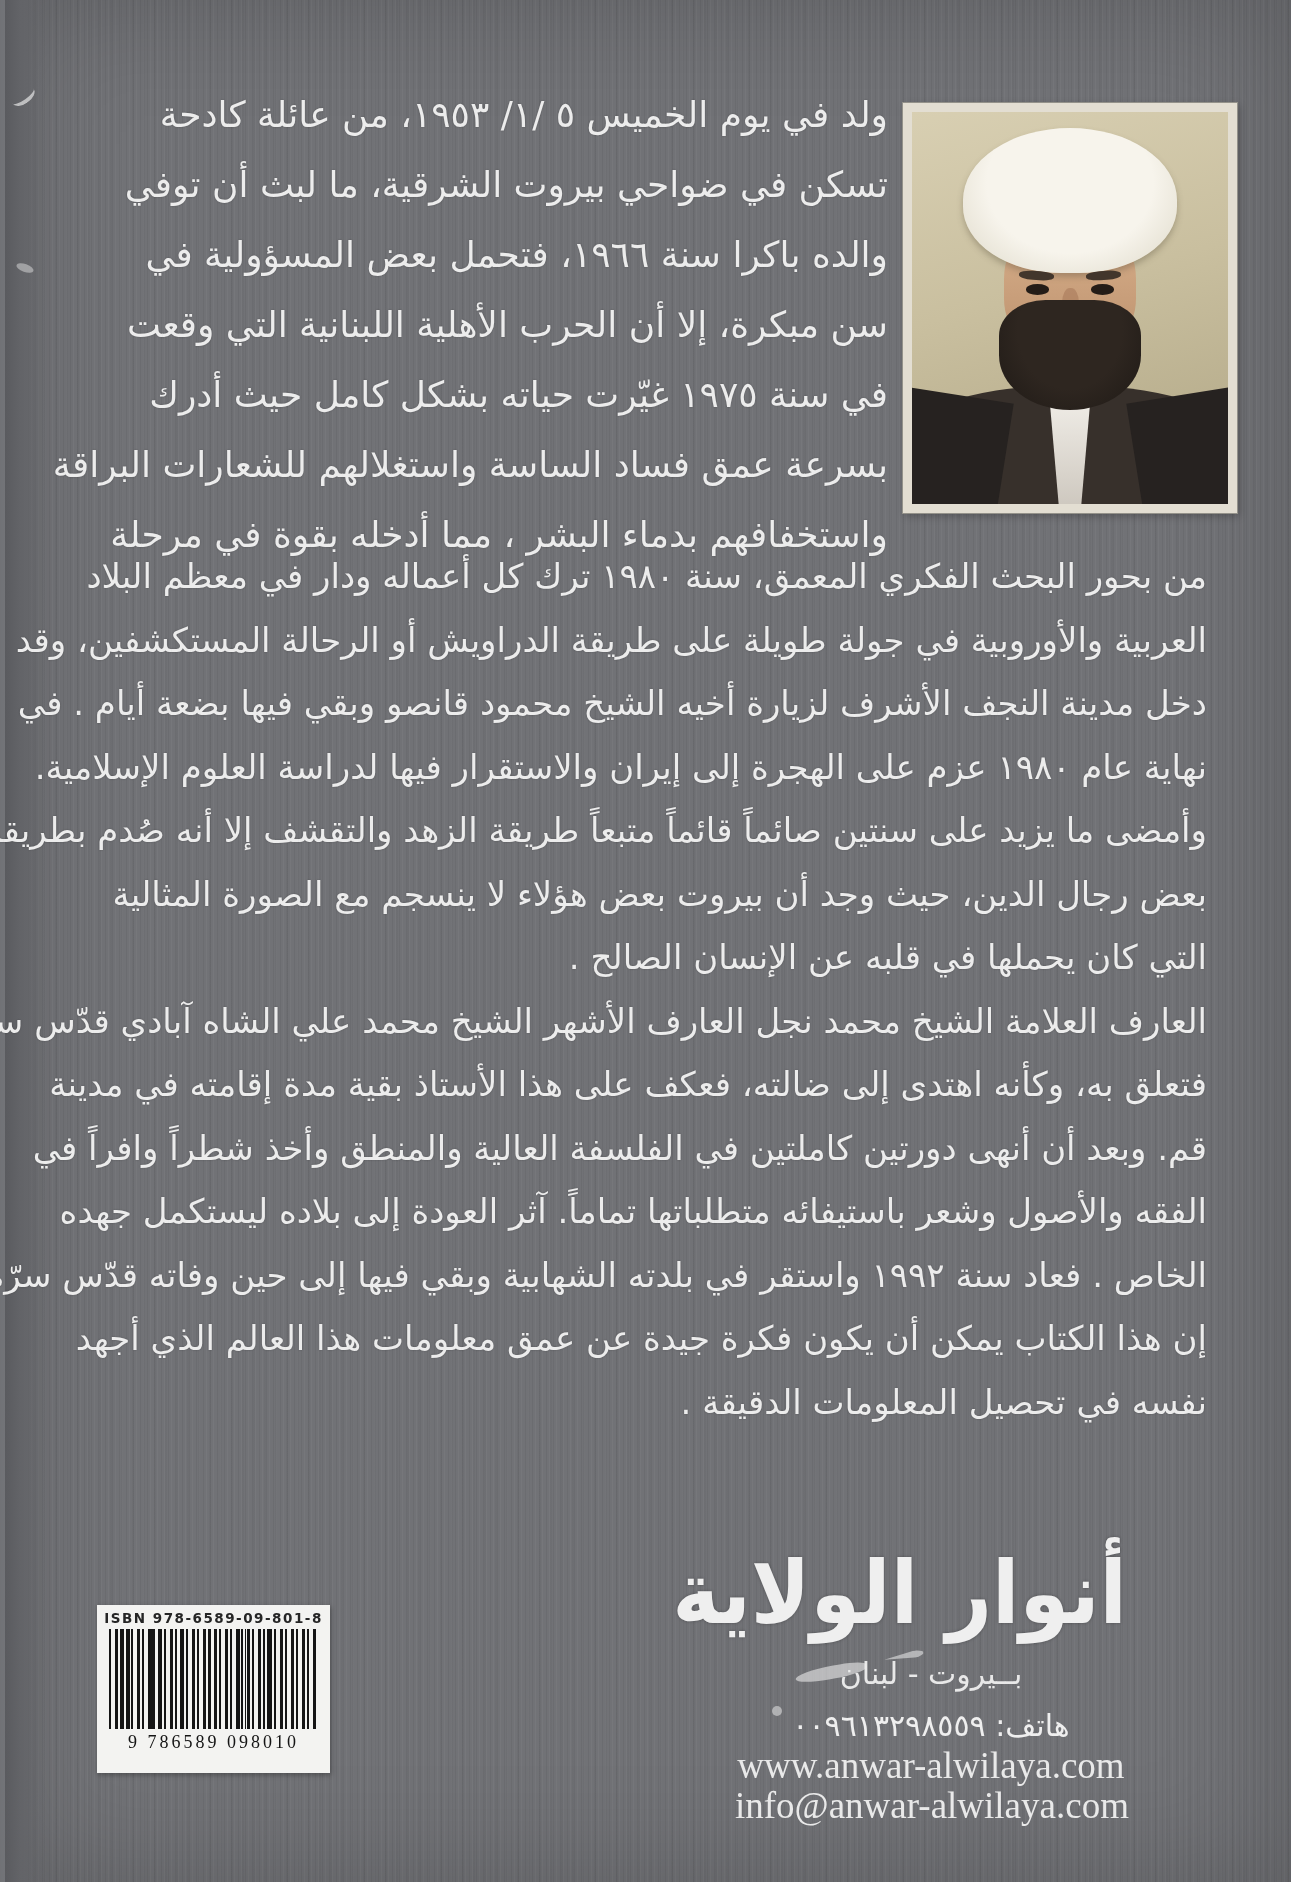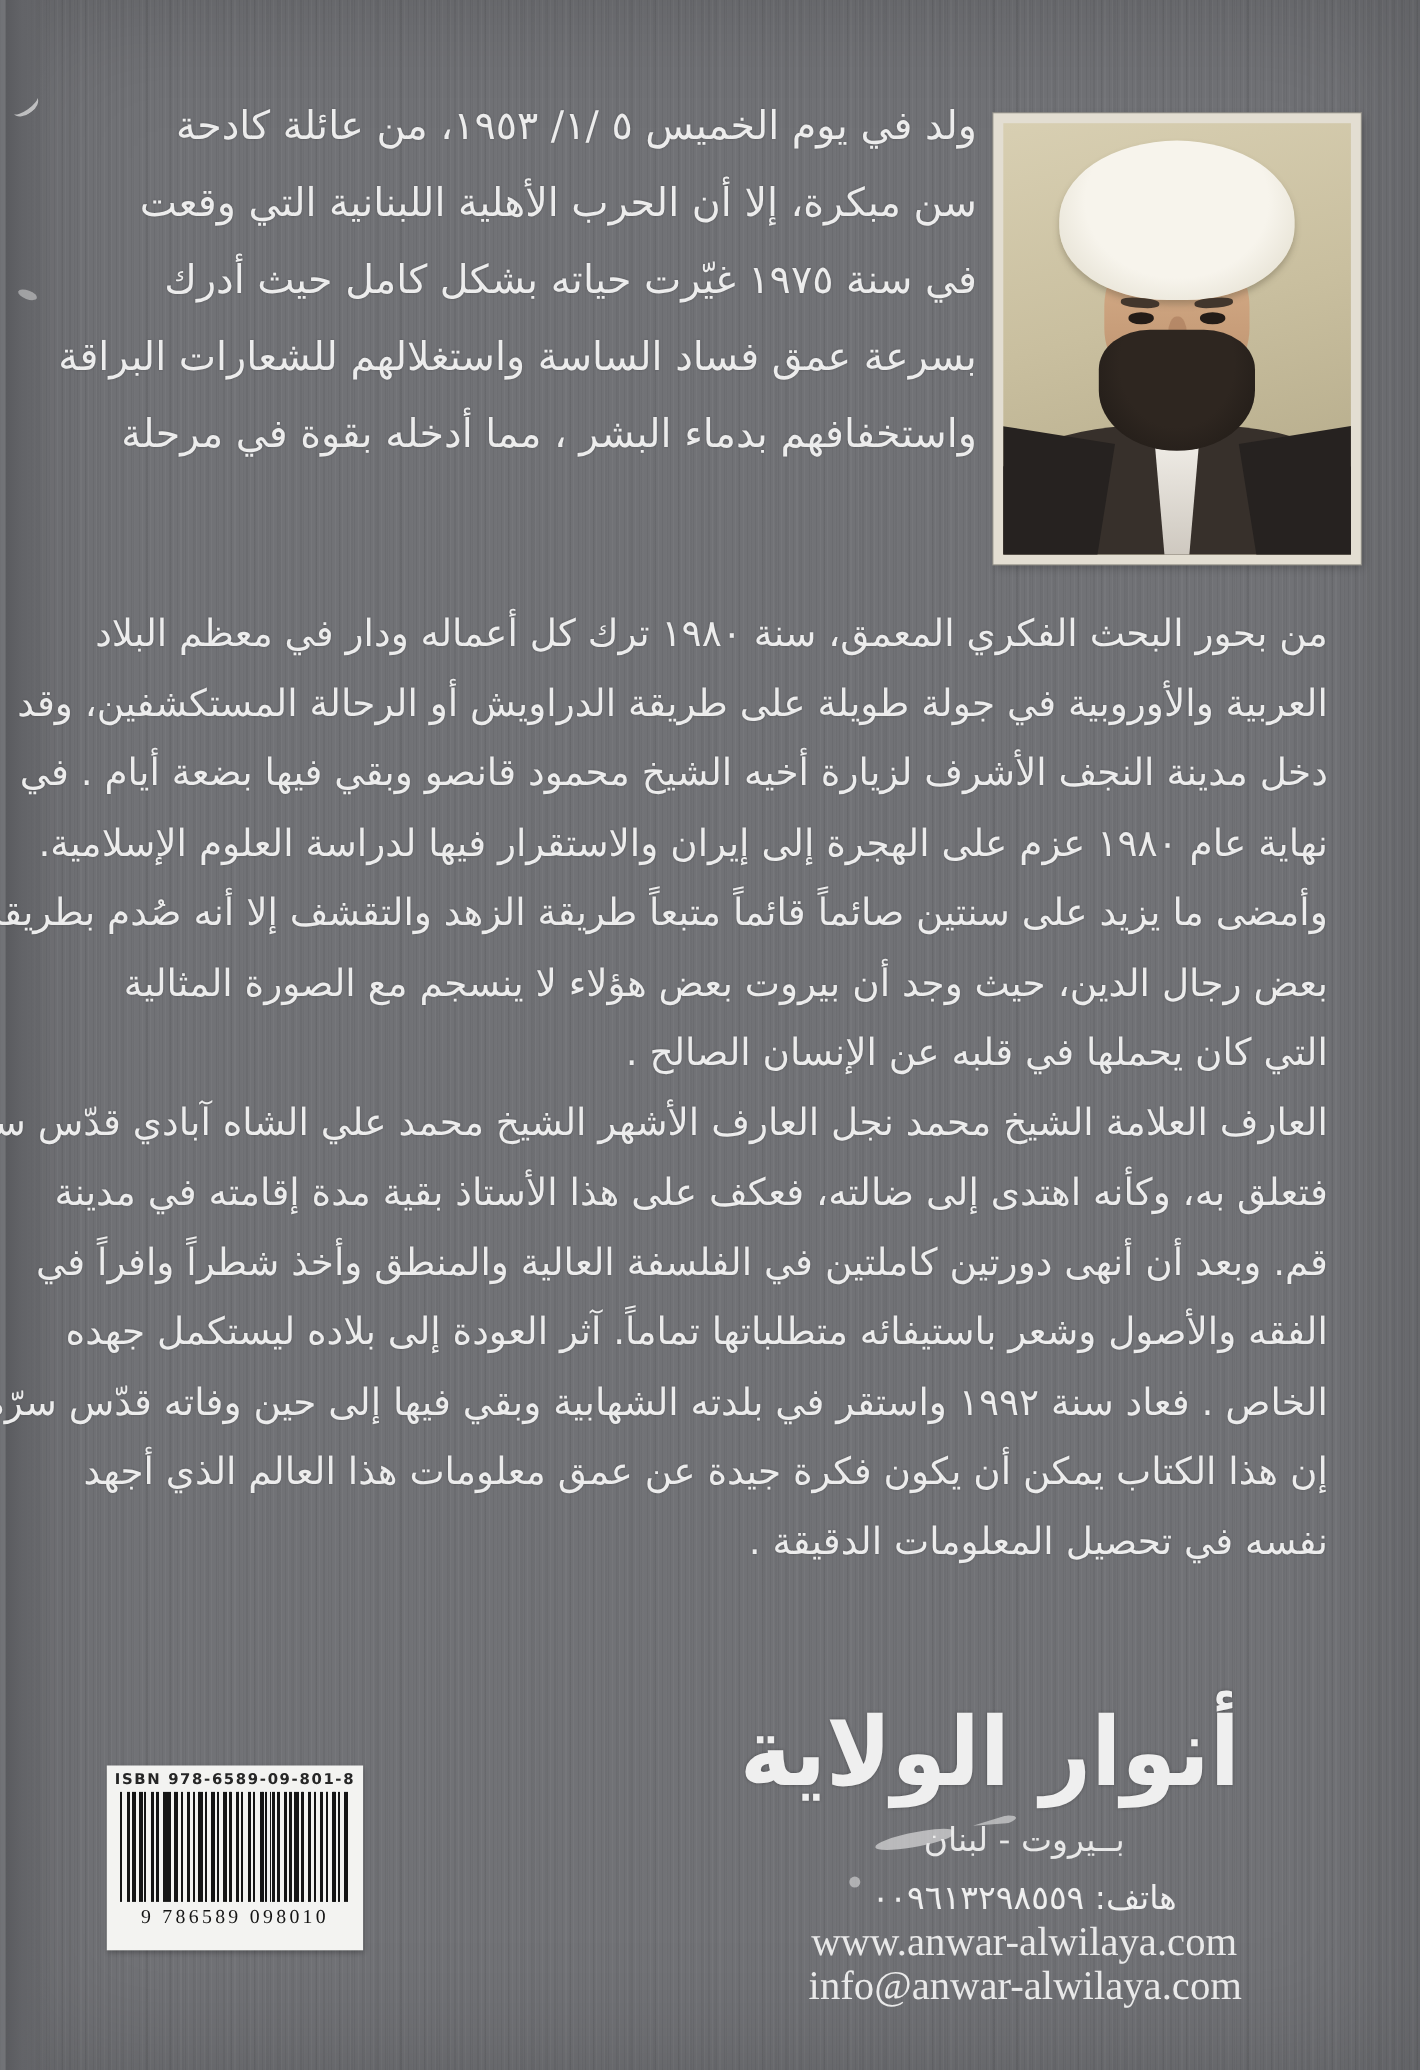--- a/index.html
+++ b/index.html
@@ -113,20 +113,22 @@
       <div class="shoulders"></div>
       <div class="robe l"></div>
       <div class="robe r"></div>
       <div class="shirt"></div>
       <div class="beard"></div>
     </div>
   </div>
 
   <div class="bio-narrow">
       <div class="line">ولد في يوم الخميس ٥ /١/ ١٩٥٣، من عائلة كادحة</div>
+      <div class="line">تسكن في ضواحي بيروت الشرقية، ما لبث أن توفي</div>
+      <div class="line">والده باكرا سنة ١٩٦٦، فتحمل بعض المسؤولية في</div>
       <div class="line">سن مبكرة، إلا أن الحرب الأهلية اللبنانية التي وقعت</div>
       <div class="line">في سنة ١٩٧٥ غيّرت حياته بشكل كامل حيث أدرك</div>
       <div class="line">بسرعة عمق فساد الساسة واستغلالهم للشعارات البراقة</div>
       <div class="line">واستخفافهم بدماء البشر ، مما أدخله بقوة في مرحلة</div>
     </div>
 
   <div class="bio-wide">
       <div class="line">من بحور البحث الفكري المعمق، سنة ١٩٨٠ ترك كل أعماله ودار في معظم البلاد</div>
       <div class="line">العربية والأوروبية في جولة طويلة على طريقة الدراويش أو الرحالة المستكشفين، وقد</div>
       <div class="line">دخل مدينة النجف الأشرف لزيارة أخيه الشيخ محمود قانصو وبقي فيها بضعة أيام . في</div>

